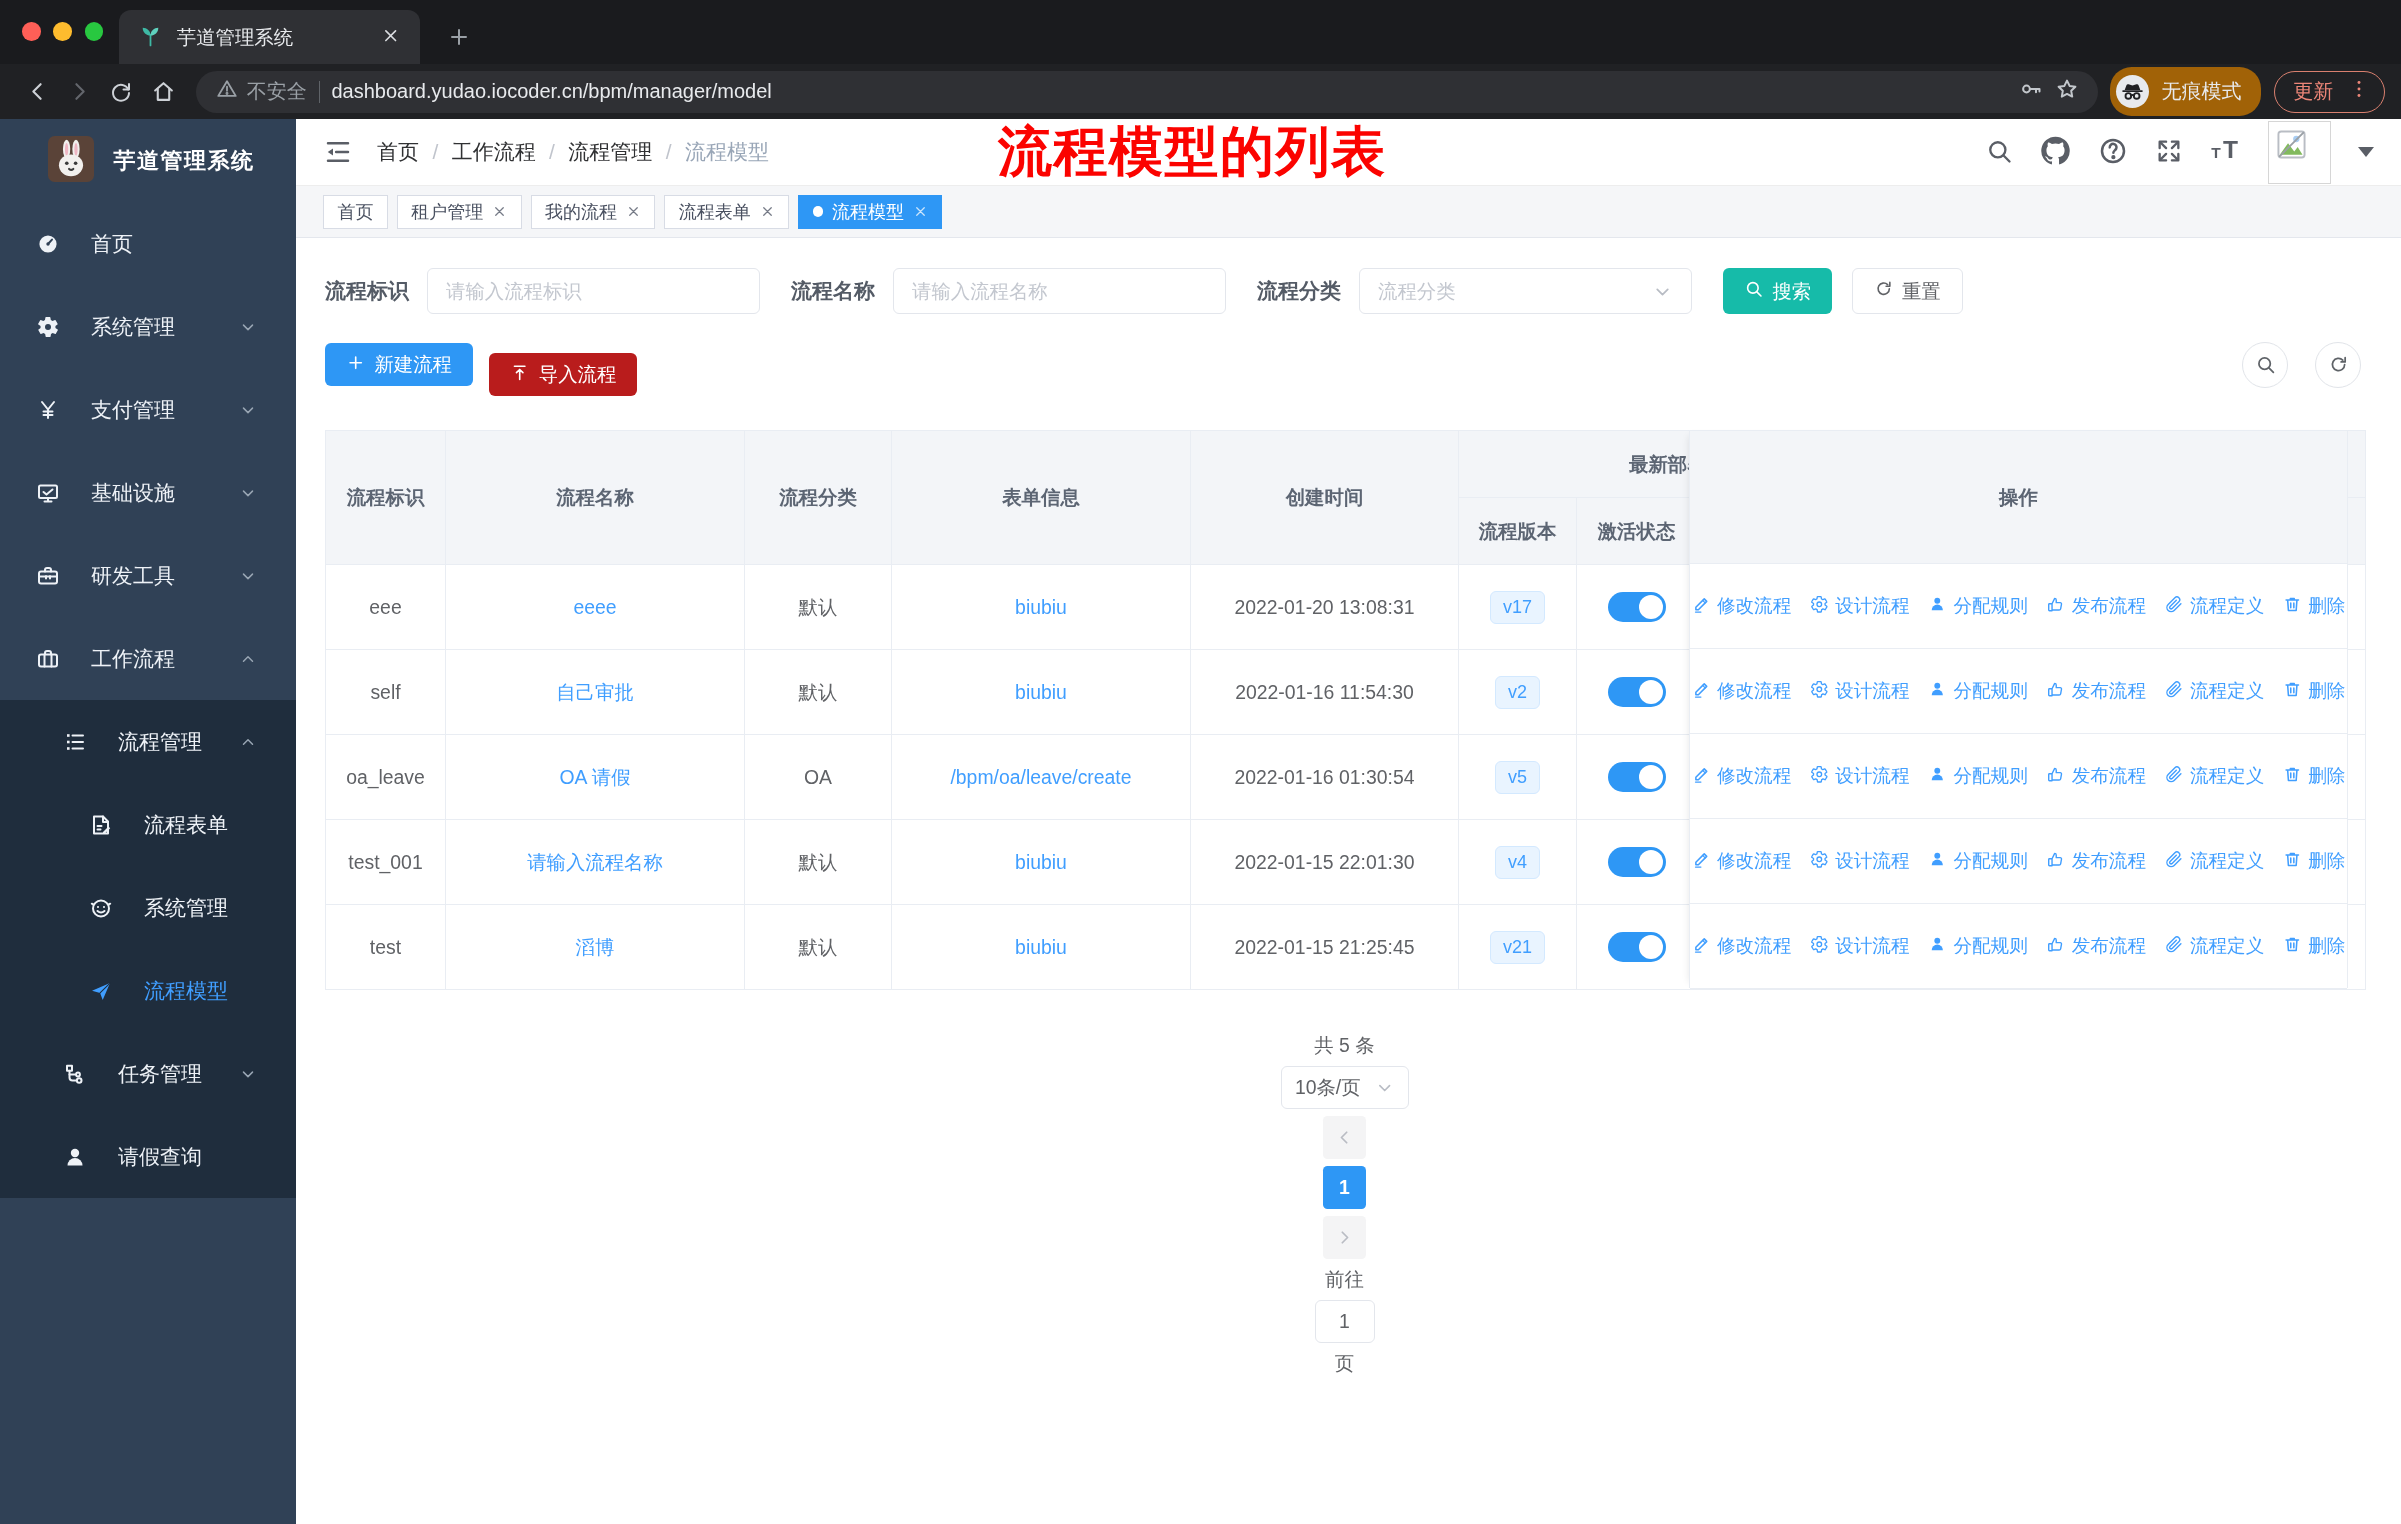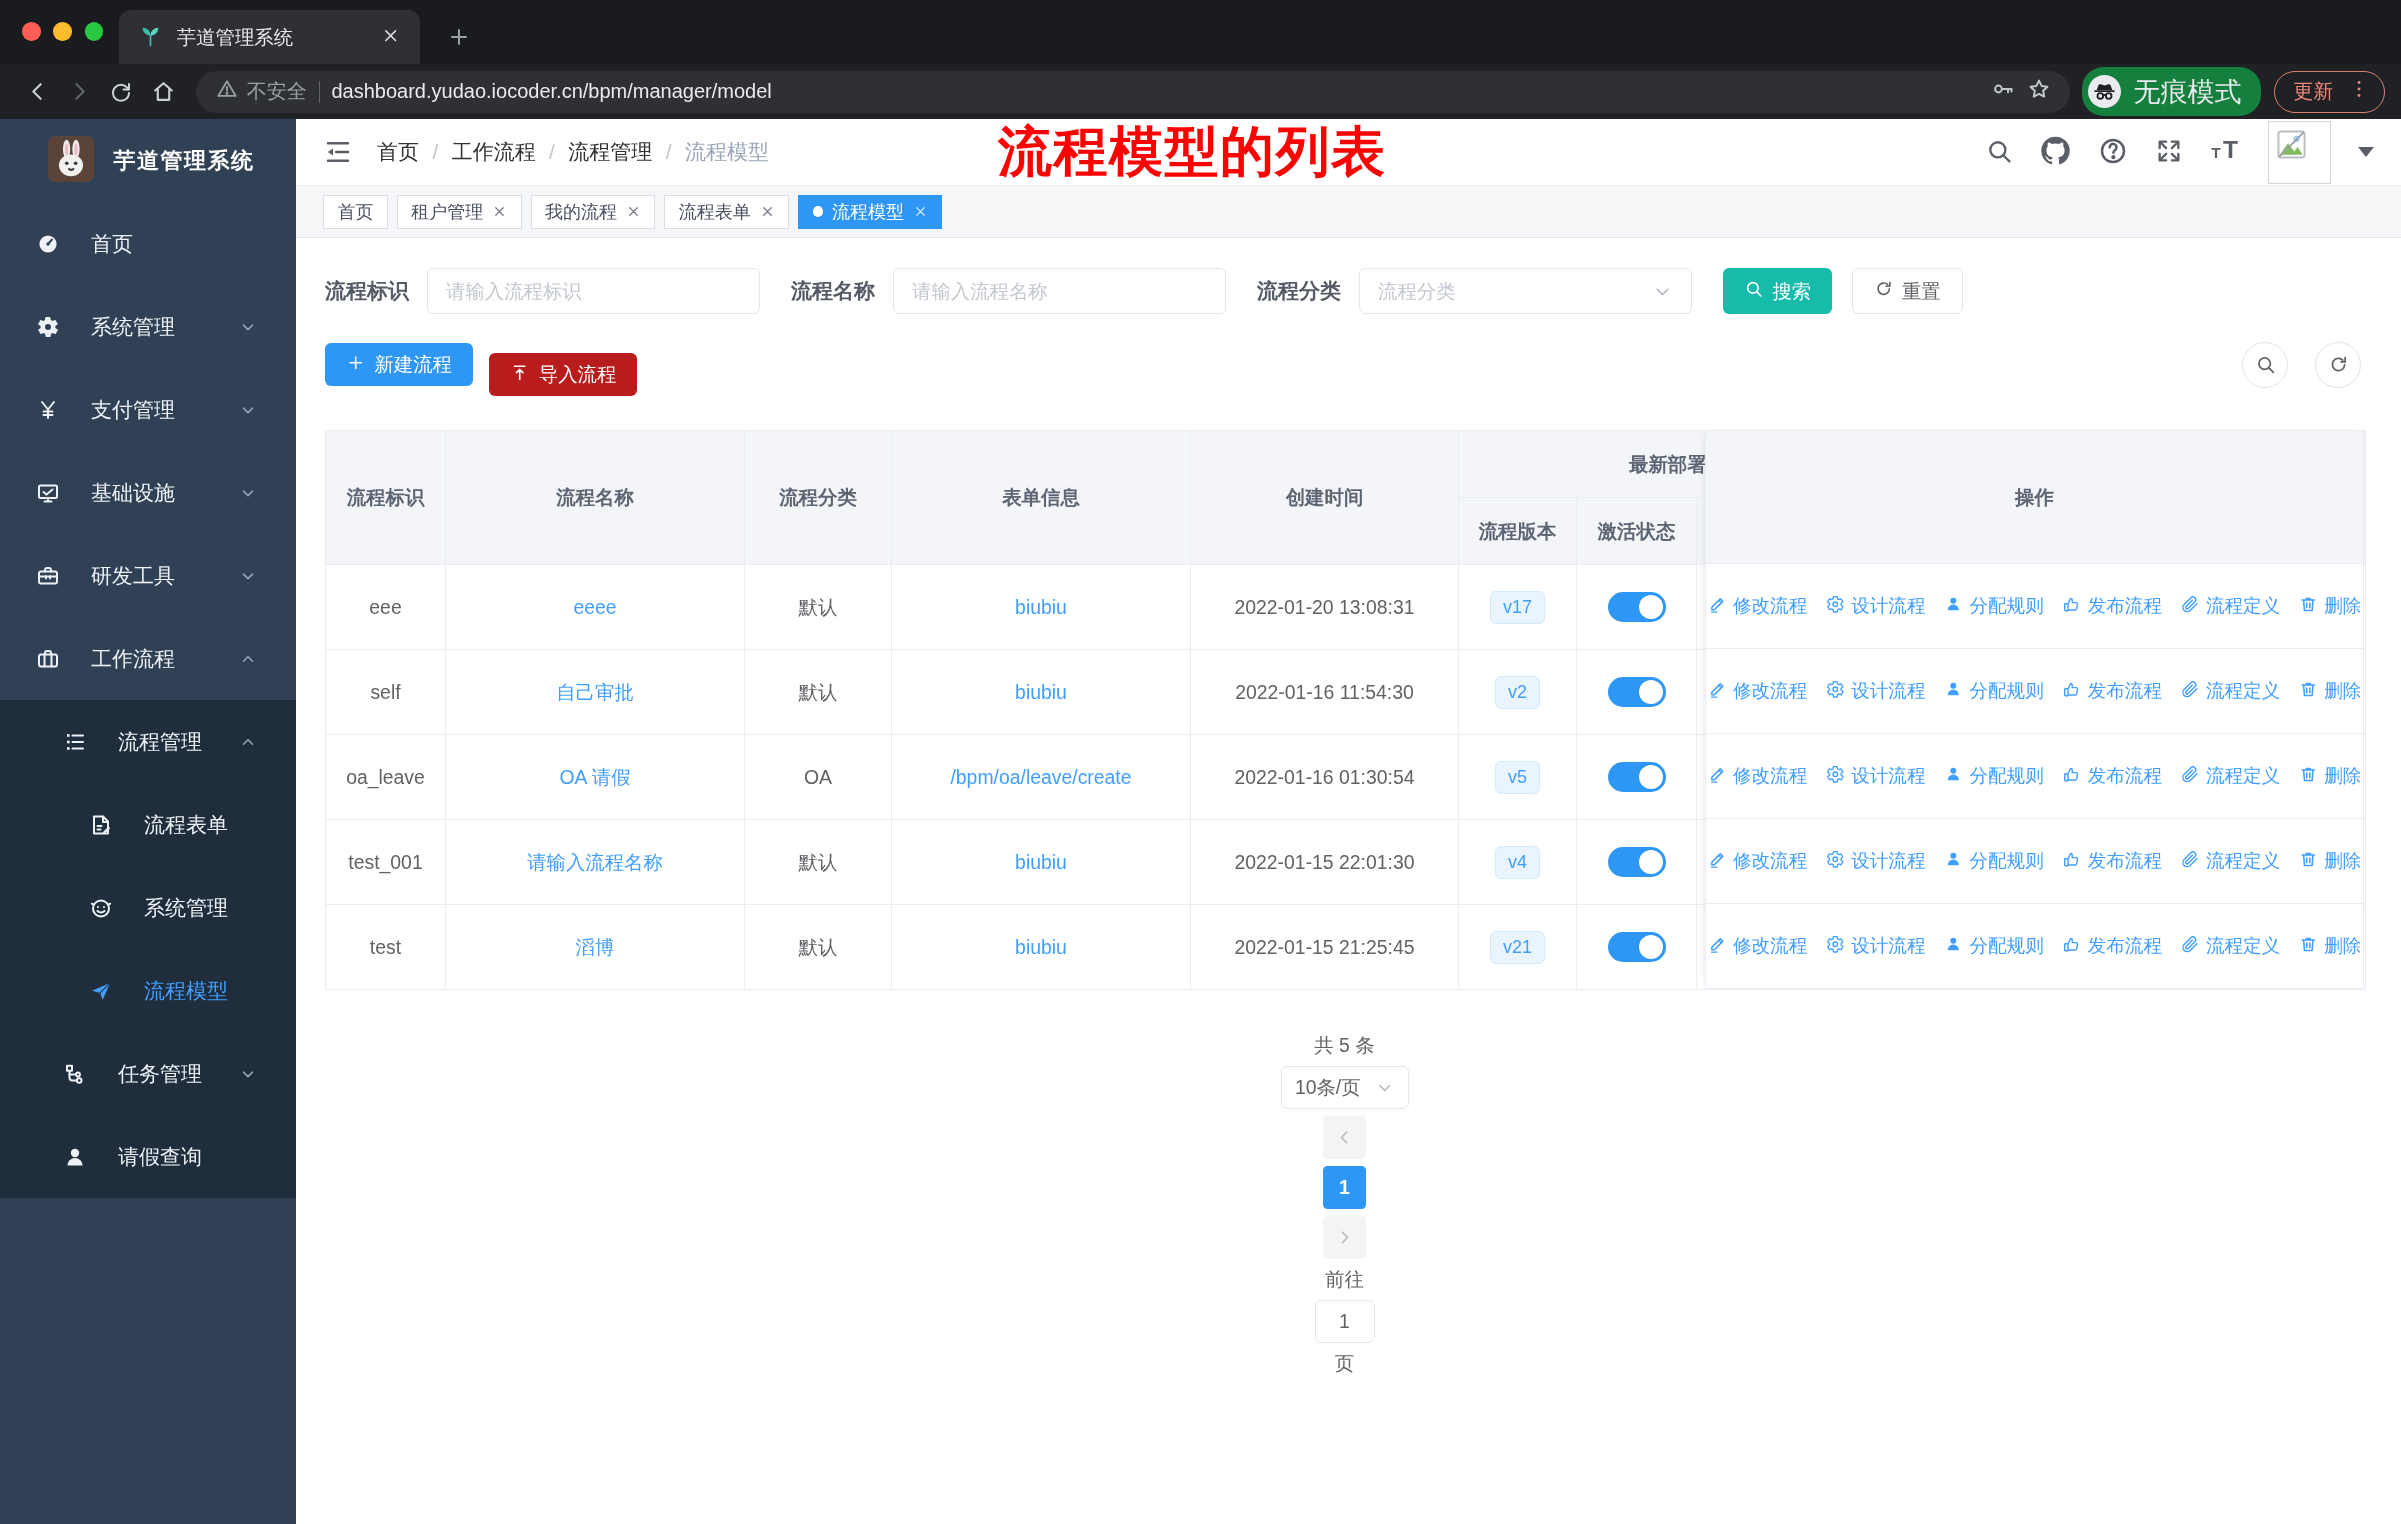--- a/index.html
+++ b/index.html
@@ -19,22 +19,22 @@
   .newtab { width:45px; height:45px; margin:0 0 4.5px 16.4px; color:#9aa0a6; }
   .toolbar { height:55px; background:#202124; display:flex; align-items:center; padding:0 16.4px; flex:none; }
   .navbtn { width:42px; height:42px; color:#cdd1d6; }
   .navbtn.dim { color:#63666c; }
   .omnibox { flex:1; height:42px; background:#2f3034; border-radius:21px; margin:0 12px;
     display:flex; align-items:center; padding:0 19.4px; gap:12px; color:#e8eaed; font-size:20px; }
   .omni-sec { color:#9aa0a6; display:flex; align-items:center; gap:9px; }
   .omni-div { width:0.7px; height:22px; background:#5f6368; }
   .omni-url { flex:1; white-space:nowrap; overflow:hidden; }
   .omni-ic { color:#c3c7cc; }
-  .incog { height:49px; background:#15803d; border-radius:21.6px; display:flex; align-items:center;
-    gap:12px; padding:0 19.4px 0 6px; color:#e8eaed; font-size:27px; margin-right:13.4px; }
+  .incog { height:49px; background:#a16207; border-radius:21.6px; display:flex; align-items:center;
+    gap:12px; padding:0 19.4px 0 6px; color:#e8eaed; font-size:20px; margin-right:13.4px; }
   .incog-circ { width:33px; height:33px; border-radius:50%; background:#e8eaed; }
   .update { height:42px; border:1.5px solid #d9806f; border-radius:21px; color:#ec8678;
     display:flex; align-items:center; gap:15px; padding:0 13.4px 0 18px; font-size:20px; }
 
   
   .app { flex:1; display:flex; min-height:0; }
   .sidebar { width:296px; background:#304156; flex:none; }
   .logo { height:83px; display:flex; align-items:center; padding-left:48px; gap:19.4px; }
   .logo-title { color:#fff; font-size:22px; font-weight:bold; letter-spacing:1.5px; }
   .mi { height:83px; display:flex; align-items:center; color:#eef2f7; font-size:21px; cursor:pointer; }
@@ -100,21 +100,21 @@
   td { border:0.7px solid #e9edf3; height:85px; text-align:center; font-size:19.4px; color:#606266;
     background:#fff; white-space:nowrap; }
   a.cl { color:var(--link); text-decoration:none; }
   .vtag { display:inline-block; padding:6.7px 12px; background:#e9f4ff; border:0.7px solid #d3e9ff;
     border-radius:6px; color:var(--link); font-size:18px; line-height:1; }
   .toggle { width:58px; height:30px; border-radius:15px; background:var(--blue); position:relative;
     display:inline-block; vertical-align:middle; }
   .toggle::after { content:""; position:absolute; right:3px; top:3px; width:24px; height:24px;
     border-radius:50%; background:#fff; }
 
-  .fixedcol { position:absolute; top:0; right:0; width:659px; height:558px; background:#fff;
+  .fixedcol { position:absolute; top:0; right:16px; width:659px; height:558px; background:#fff;
     border-left:0.7px solid #e9edf3; border-right:0.7px solid #e9edf3;
     box-shadow:-6px 0 7.4px -6px rgba(0,0,0,.10); }
   .fixhead { height:134px; background:#f3f5f8; border-top:0.7px solid #e9edf3; border-bottom:0.7px solid #e9edf3;
     color:#5c6573; font-size:19.4px; font-weight:bold; }
   .fixrow { height:85px; border-bottom:0.7px solid #e9edf3; display:flex; align-items:center;
     justify-content:center; gap:18.6px; }
   .al { display:flex; align-items:center; gap:6.7px; color:var(--link); font-size:18.6px; cursor:pointer;
     white-space:nowrap; text-decoration:none; }
 
   .pager { margin-top:42px; width:2039px; display:flex; justify-content:flex-end; align-items:center;

